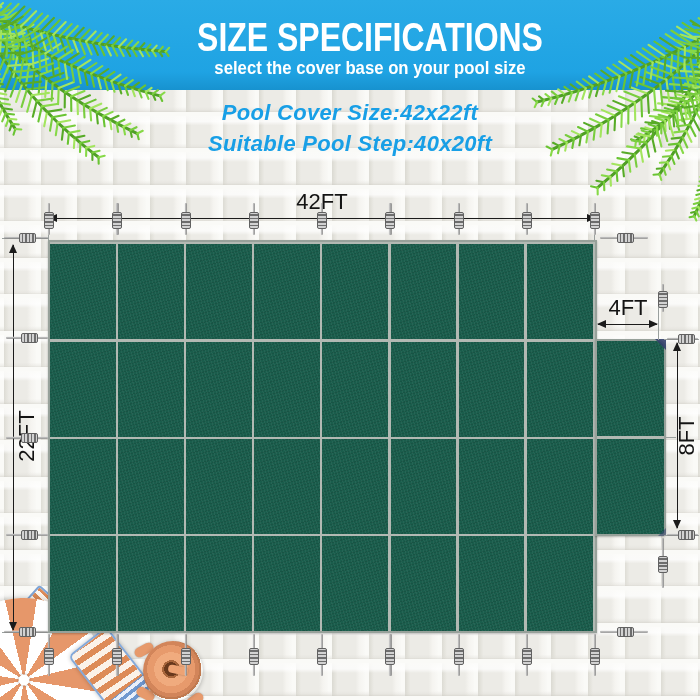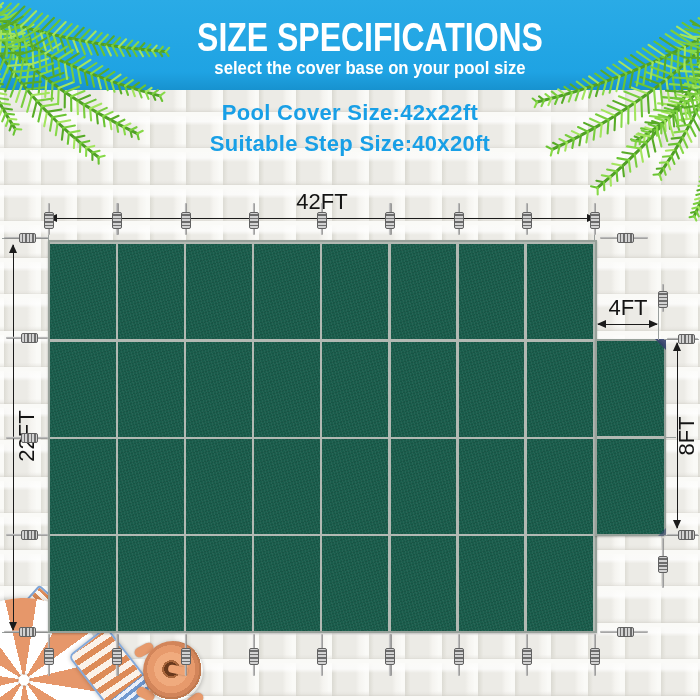--- a/index.html
+++ b/index.html
@@ -25,21 +25,21 @@
     background:linear-gradient(180deg,#2aabe6 0%,#1fa3e3 80%,#1792cf 100%);padding-left:40px;}
   .title{position:absolute;left:0;right:0;top:14px;text-align:center;color:#fff;
     font-size:41px;font-weight:bold;letter-spacing:0px;white-space:nowrap;
     transform:scaleX(0.78);}
   .subtitle{position:absolute;left:0;right:0;top:57px;text-align:center;color:#fff;
     font-size:19px;font-weight:bold;white-space:nowrap;transform:scaleX(0.88);}
 
   
   .specs{position:absolute;left:0;right:0;top:97px;z-index:5;text-align:center;}
   .spec{height:31px;line-height:31px;font-size:22px;font-weight:bold;color:#189fe6;
-        letter-spacing:0.3px;}
+        letter-spacing:0.3px;font-style:italic;}
 
   
   .cover{position:absolute;left:48px;top:240px;width:549px;height:393px;z-index:10;
     box-sizing:border-box;border:2px solid #97a19a;
     box-shadow:0 1px 2px rgba(0,0,0,0.25);}
   .step{position:absolute;left:595px;top:339px;width:71px;height:197px;z-index:11;
     box-sizing:border-box;border:2px solid #97a19a;border-top-right-radius:9px;
     border-bottom-right-radius:4px;box-shadow:0 1px 2px rgba(0,0,0,0.25);}
   .step .corner-tr{position:absolute;right:-2px;top:-2px;width:0;height:0;
     border-top:11px solid #33406b;border-left:11px solid transparent;opacity:0.9;}
@@ -116,21 +116,21 @@
 
   <div class="tiles"></div>
 
   <div class="banner">
     <div class="title">SIZE SPECIFICATIONS</div>
     <div class="subtitle">select the cover base on your pool size</div>
   </div>
 
   <div class="specs">
     <div class="spec">Pool Cover Size:42x22ft</div>
-    <div class="spec">Suitable Step Size:40x20ft</div>
+    <div class="spec">Suitable Pool Step:40x20ft</div>
   </div>
 
   <div class="towel-small"></div>
   <div class="umbrella"></div>
 
   <div class="cover" id="cover" style="background-color: rgb(26, 93, 76); background-image: repeating-linear-gradient(90deg, transparent 0px, transparent calc(12.5% - 2.4px), rgb(178, 185, 179) 0px, rgb(178, 185, 179) 12.5%), repeating-linear-gradient(0deg, transparent 0px, transparent calc(25% - 2.4px), rgb(178, 185, 179) 0px, rgb(178, 185, 179) 25%), repeating-linear-gradient(75deg, rgba(255, 255, 255, 0.05) 0px, rgba(255, 255, 255, 0.05) 1px, rgba(255, 255, 255, 0) 1px, rgba(255, 255, 255, 0) 3px), repeating-linear-gradient(-15deg, rgba(0, 0, 0, 0.1) 0px, rgba(0, 0, 0, 0.1) 1px, rgba(0, 0, 0, 0) 1px, rgba(0, 0, 0, 0) 3px);"></div>
   <div class="step" id="step" style="background-color: rgb(26, 93, 76); background-image: linear-gradient(0deg, transparent 0px, transparent calc(50% - 1.2px), rgb(178, 185, 179) 0px, rgb(178, 185, 179) calc(50% + 1.2px), transparent 0px), repeating-linear-gradient(75deg, rgba(255, 255, 255, 0.05) 0px, rgba(255, 255, 255, 0.05) 1px, rgba(255, 255, 255, 0) 1px, rgba(255, 255, 255, 0) 3px), repeating-linear-gradient(-15deg, rgba(0, 0, 0, 0.1) 0px, rgba(0, 0, 0, 0.1) 1px, rgba(0, 0, 0, 0) 1px, rgba(0, 0, 0, 0) 3px);">
     <i class="corner-tr"></i>
     <i class="corner-br"></i>
   </div>

